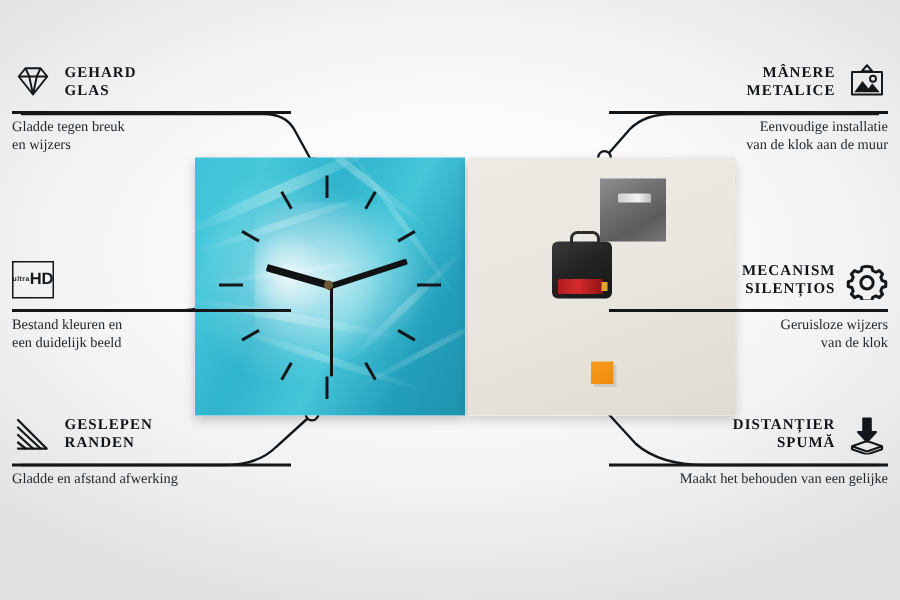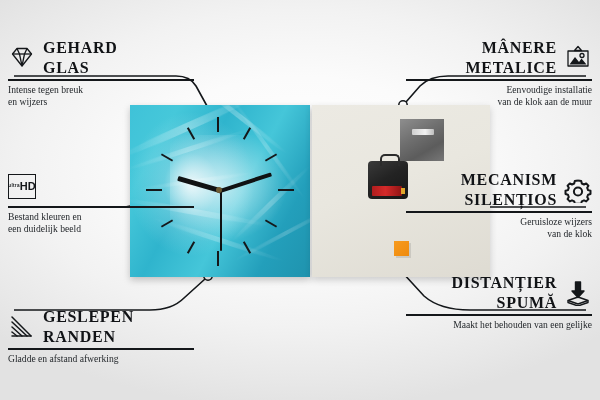--- a/index.html
+++ b/index.html
@@ -94,21 +94,21 @@
   
   .feat { position:absolute; width:186px; }
   .feat.left  { left:8px;  text-align:left; }
   .feat.right { right:8px; text-align:right; }
   .feat-head {
     display:flex; align-items:center; gap:7px; min-height:34px;
   }
   .feat.right .feat-head { flex-direction:row-reverse; }
   .feat-title {
     font-family:"Liberation Serif", serif;
-    font-size:16px; font-weight:bold; letter-spacing:.7px;
+    font-size:10px; font-weight:bold; letter-spacing:.7px;
     line-height:1.22; color:#111316; text-transform:uppercase;
   }
   .rule { height:1.6px; background:#14171a; margin:2px 0 3px 0; width:100%; }
   .feat-desc {
     font-family:"Liberation Serif", serif;
     font-size:9.6px; line-height:1.34; color:#24282c;
   }
   .ic { flex:0 0 auto; width:28px; height:26px; position:relative; }
   .ic svg { display:block; }
   .hd-badge {
@@ -208,42 +208,42 @@
           </g>
         </svg>
       </div>
       <div class="feat-title">
         <div>GEHARD</div>
         <div>GLAS</div>
       </div>
     </div>
     <div class="rule"></div>
     <div class="feat-desc">
-      <div>Intense tegen breuk</div>
+      <div>Gladde tegen breuk</div>
       <div>en wijzers</div>
     </div>
   </div>
 
   <div class="feat left" style="top:170px;">
     <div class="feat-head">
       <div class="ic">
         <div class="hd-badge">
           <span class="hd-ultra">ultra</span>
           <span class="hd-hd">HD</span>
         </div>
       </div>
     </div>
     <div class="rule"></div>
     <div class="feat-desc">
       <div>Bestand kleuren en</div>
       <div>een duidelijk beeld</div>
     </div>
   </div>
 
-  <div class="feat left" style="top:273px;margin-top:34px;">
+  <div class="feat left" style="top:273px;">
     <div class="feat-head">
       <div class="ic">
         <svg width="28" height="24" viewBox="0 0 28 24">
           <g stroke="#14171a" stroke-width="1.5" stroke-linecap="round">
             <path d="M4,3 L23,22"></path>
             <path d="M4,8 L19,22"></path>
             <path d="M4,13 L14,22"></path>
             <path d="M4,18 L9,22"></path>
             <path d="M4,22 L23,22"></path>
           </g>

